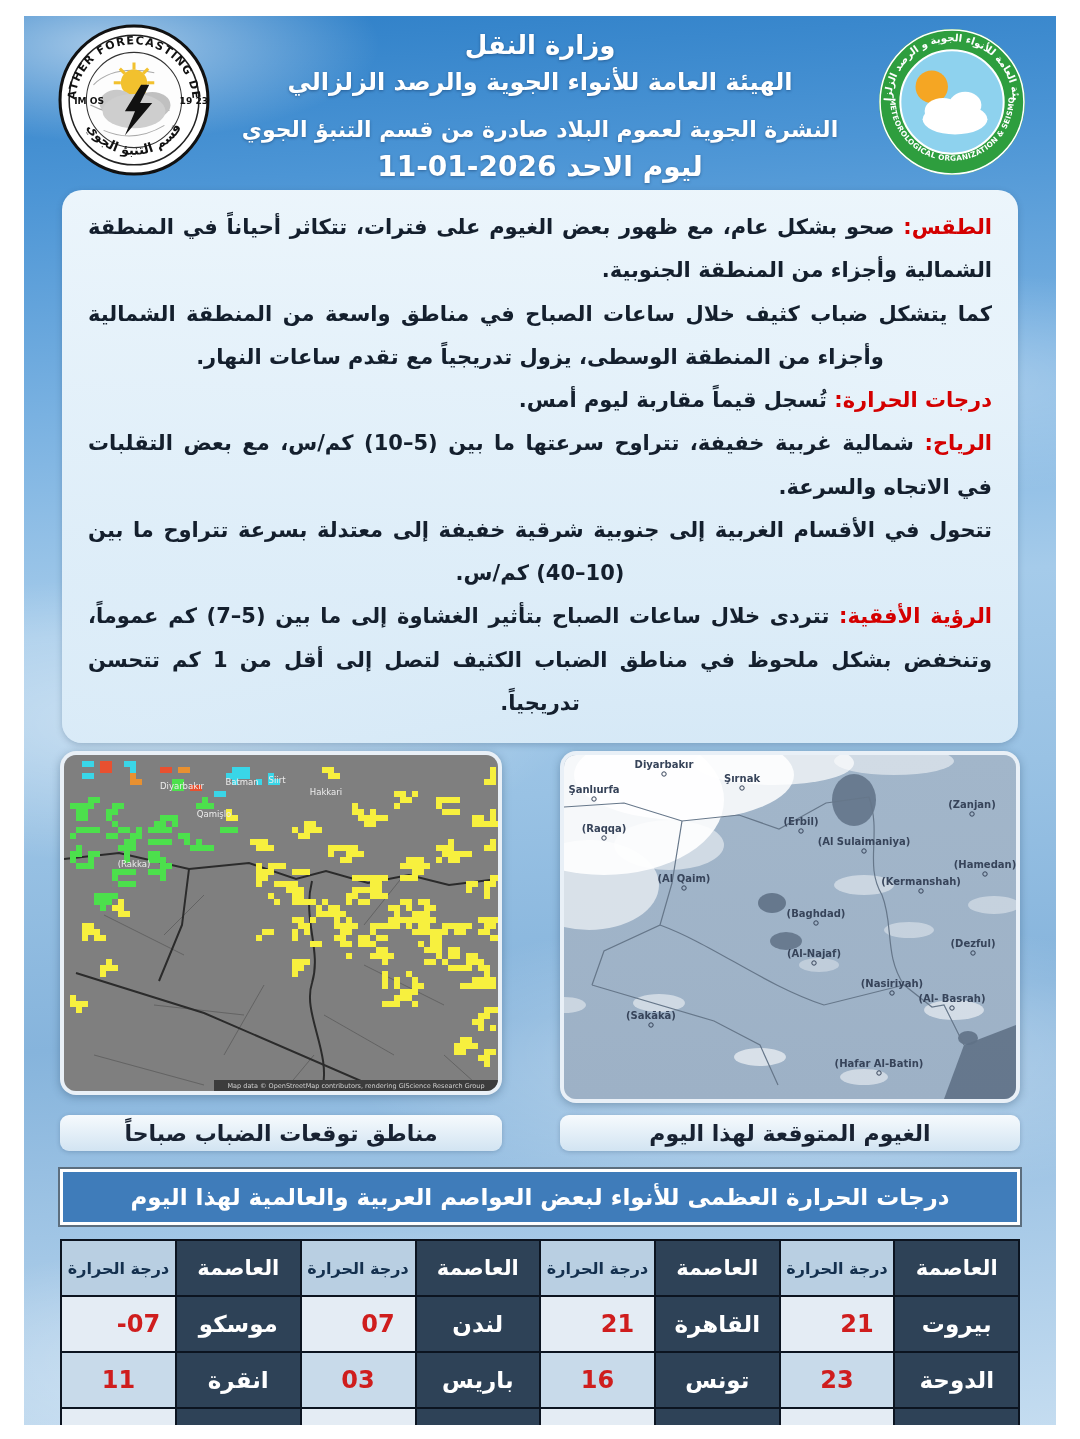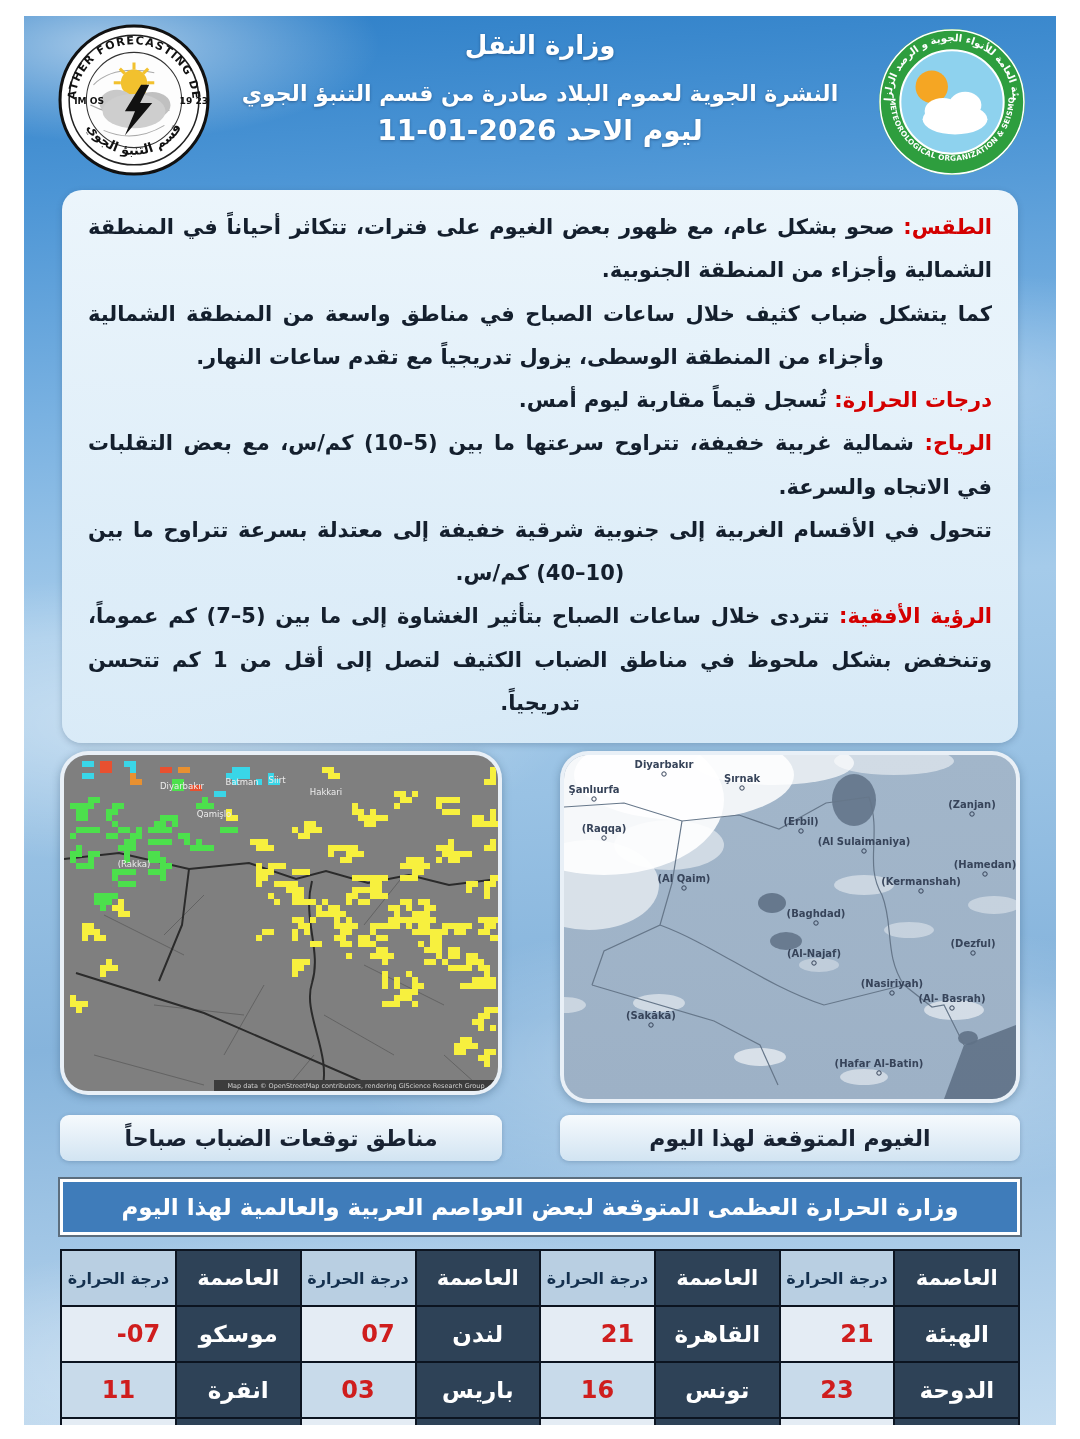--- a/index.html
+++ b/index.html
@@ -30,25 +30,25 @@
     margin:6px 38px 0; border-radius:20px; padding:16px 26px 18px;
     background:linear-gradient(180deg, rgba(242,249,253,.96), rgba(219,236,248,.92));
     box-shadow:0 2px 6px rgba(30,60,90,.25);
     direction:rtl; color:#141f2d; font-weight:bold; font-size:21px;
   }
   .fpara { line-height:2.06; text-align:justify; }
   .fpara.center-last { text-align-last:center; }
   .plabel { color:#d40000; }
   
   .maps { display:flex; justify-content:space-between; padding:0 36px; margin-top:8px; align-items:flex-start; }
-  .mapbox { border-radius:28px; overflow:hidden; border:4px solid rgba(235,243,250,.9); box-shadow:0 2px 8px rgba(30,60,90,.35); background:#cfd8e0; font-weight:normal;}
+  .mapbox { border-radius:16px; overflow:hidden; border:4px solid rgba(235,243,250,.9); box-shadow:0 2px 8px rgba(30,60,90,.35); background:#cfd8e0; font-weight:normal;}
   .mapbox svg { display:block; }
   .caps { display:flex; justify-content:space-between; padding:0 36px; margin-top:12px; }
   .cap-pill {
-    height:46px; border-radius:9px; display:flex; align-items:center; justify-content:center;
+    height:36px; border-radius:9px; display:flex; align-items:center; justify-content:center;
     background:linear-gradient(180deg,#f6fafd 0%, #d2e4f2 100%);
     box-shadow:0 1px 4px rgba(30,60,90,.25);
     font-size:22px; font-weight:bold; color:#182232; direction:rtl;
   }
   
   .banner {
     margin:18px 36px 0; background:#3f7cba; border:3px solid #ffffff; box-shadow:0 0 0 2px #5c6e7e;
     text-align:center; color:#ffffff; font-weight:bold; font-size:23px; padding:12px 8px; direction:rtl;
   }
   
@@ -126,20 +126,21 @@
         <text font-size="10" font-weight="bold" fill="#ffffff">
           <textPath href="#arcTR" startOffset="50%" text-anchor="middle">الهيئة العامة للأنواء الجوية و الرصد الزلزالي</textPath>
         </text>
         <text font-size="7.3" font-weight="bold" fill="#ffffff" letter-spacing=".3">
           <textPath href="#arcBR" startOffset="50%" text-anchor="middle">IRAQ METEOROLOGICAL ORGANIZATION &amp; SEISMOLOGY</textPath>
         </text>
       </svg>
 
       <div class="titles">
         <div class="t1">وزارة النقل</div>
+        <div class="t2">الهيئة العامة للأنواء الجوية والرصد الزلزالي</div>
         <div class="t3">النشرة الجوية لعموم البلاد صادرة من قسم التنبؤ الجوي</div>
         <div class="t4">ليوم الاحد 2026-01-11</div>
       </div>
     </div>
 
     <div class="card">
         <div class="fpara"><span class="plabel">الطقس: </span>صحو بشكل عام، مع ظهور بعض الغيوم على فترات، تتكاثر أحياناً في المنطقة الشمالية وأجزاء من المنطقة الجنوبية.</div>
         <div class="fpara center-last">كما يتشكل ضباب كثيف خلال ساعات الصباح في مناطق واسعة من المنطقة الشمالية وأجزاء من المنطقة الوسطى، يزول تدريجياً مع تقدم ساعات النهار.</div>
         <div class="fpara"><span class="plabel">درجات الحرارة: </span>تُسجل قيماً مقاربة ليوم أمس.</div>
         <div class="fpara"><span class="plabel">الرياح: </span>شمالية غربية خفيفة، تتراوح سرعتها ما بين (5–10) كم/س، مع بعض التقلبات في الاتجاه والسرعة.</div>
@@ -773,21 +774,21 @@
             </g>
         </svg>
       </div>
     </div>
 
     <div class="caps">
       <div class="cap-pill" style="width:442px">مناطق توقعات الضباب صباحاً</div>
       <div class="cap-pill" style="width:460px">الغيوم المتوقعة لهذا اليوم</div>
     </div>
 
-    <div class="banner">وزارة الحرارة العظمى المتوقعة لبعض العواصم العربية والعالمية لهذا اليوم</div>
+    <div class="banner">درجات الحرارة العظمى للأنواء لبعض العواصم العربية والعالمية لهذا اليوم</div>
 
     <div class="temps-wrap">
       <table class="temps">
         <colgroup>
           <col class="c-cap">
             <col class="c-deg">
             <col class="c-cap">
             <col class="c-deg">
           <col class="c-cap">
             <col class="c-deg">
@@ -799,21 +800,21 @@
               <th class="cap">العاصمة</th>
               <th class="deg">درجة الحرارة</th>
               <th class="cap">العاصمة</th>
               <th class="deg">درجة الحرارة</th>
               <th class="cap">العاصمة</th>
               <th class="deg">درجة الحرارة</th>
               <th class="cap">العاصمة</th>
               <th class="deg">درجة الحرارة</th>
             </tr>
             <tr class="rA">
-              <td class="cap">الهيئة</td>
+              <td class="cap">بيروت</td>
               <td class="deg">21</td>
               <td class="cap">القاهرة</td>
               <td class="deg">21</td>
               <td class="cap">لندن</td>
               <td class="deg">07</td>
               <td class="cap">موسكو</td>
               <td class="deg">-07</td>
             </tr>
             <tr class="rB">
               <td class="cap">الدوحة</td>

